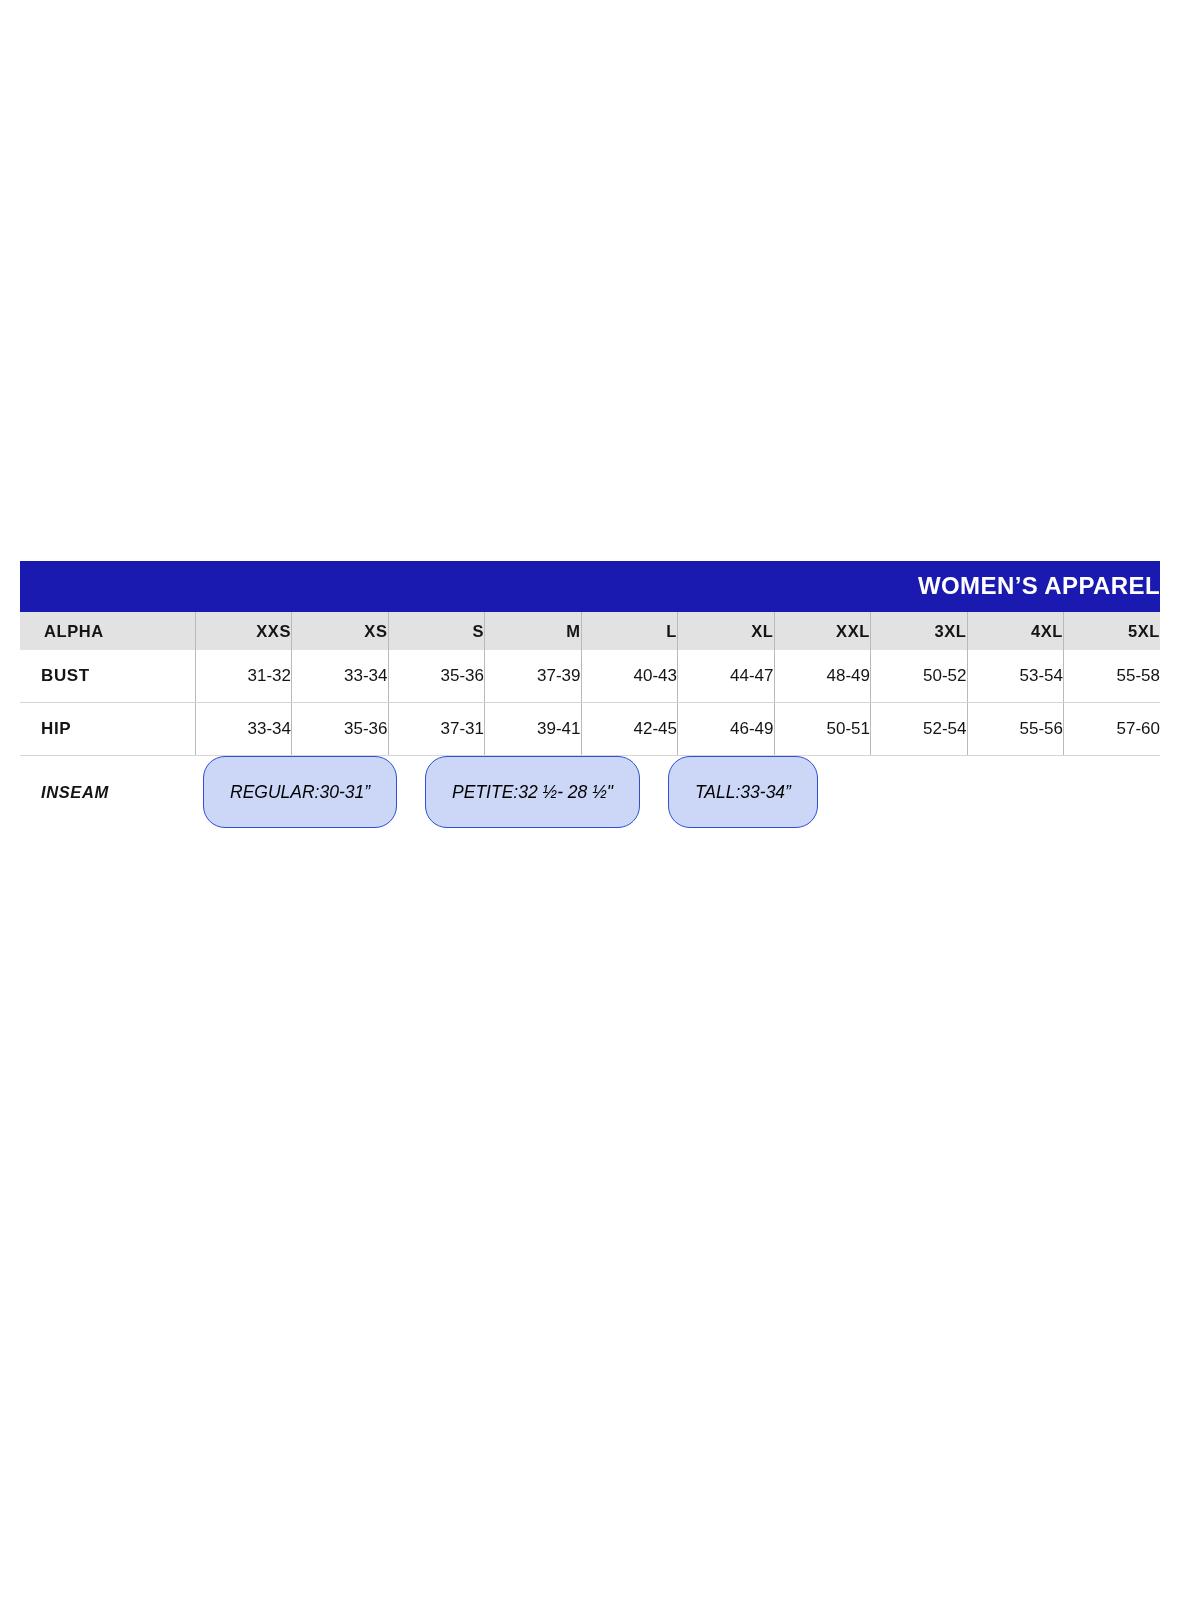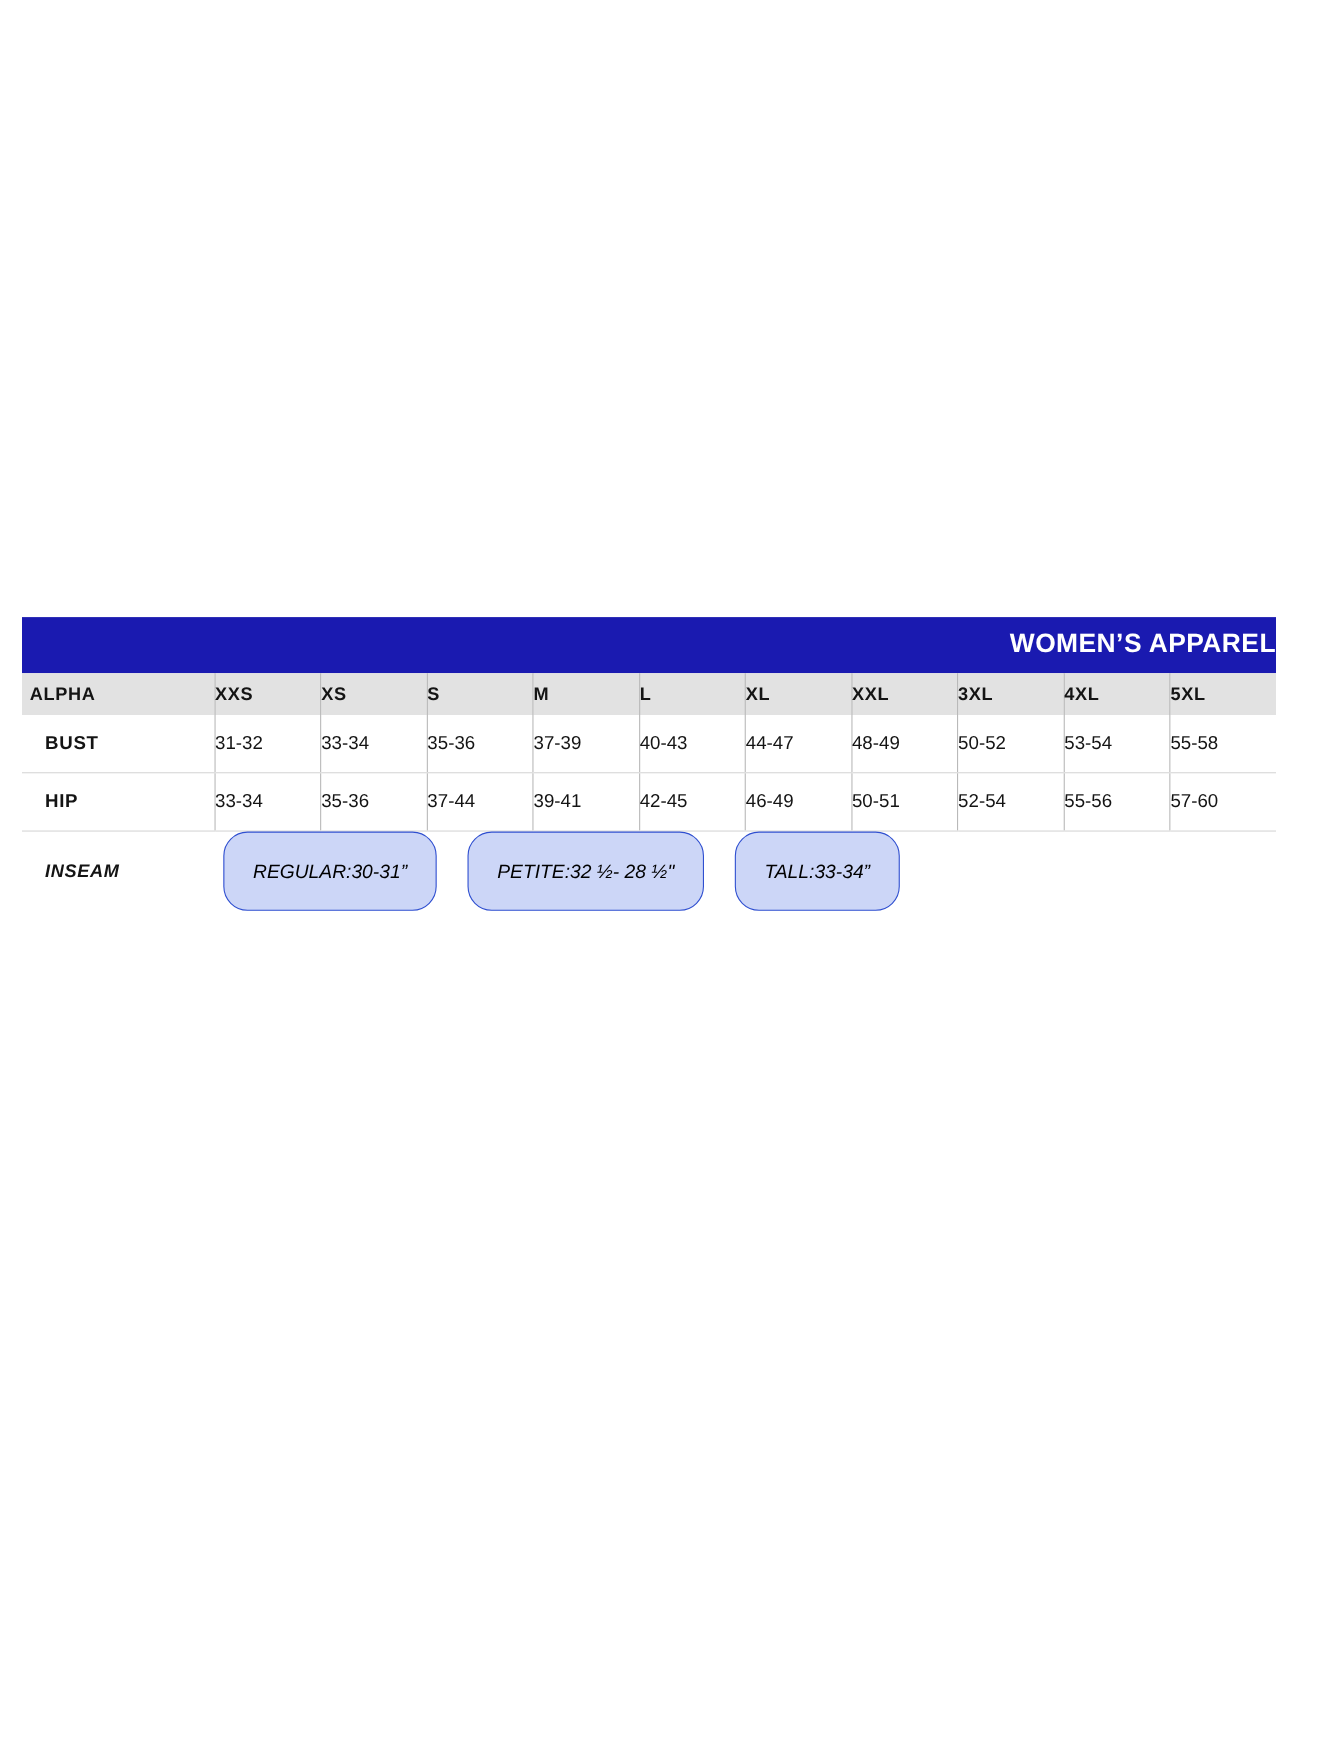--- a/index.html
+++ b/index.html
@@ -35,41 +35,41 @@
   }
 
   table.size-table {
     width: 100%;
     border-collapse: collapse;
     table-layout: fixed;
   }
 
   table.size-table th,
   table.size-table td {
-    text-align: left;
+    text-align: right;
     font-size: 17px;
     color: #141414;
     padding: 0;
     height: 52px;
     vertical-align: middle;
   }
 
   
   tr.head-row {
     background: #e2e2e2;
   }
   tr.head-row th {
     font-weight: bold;
     font-size: 16.5px;
     letter-spacing: 0.6px;
     height: 38px;
   }
   tr.head-row th.row-label {
     text-align: left;
-    padding-left: 7px;
+    padding-left: 24px;
   }
   tr.head-row th.divider-cell {
     border-left: 1px solid #b9b9b9;
   }
 
   
   tbody td.row-label {
     text-align: left;
     padding-left: 21px;
     font-weight: bold;
@@ -164,21 +164,21 @@
         <td class="divider-cell">44-47</td>
         <td class="divider-cell">48-49</td>
         <td class="divider-cell">50-52</td>
         <td class="divider-cell">53-54</td>
         <td class="divider-cell">55-58</td>
       </tr>
       <tr class="data-row">
         <td class="row-label">HIP</td>
         <td class="divider-cell">33-34</td>
         <td class="divider-cell">35-36</td>
-        <td class="divider-cell">37-44</td>
+        <td class="divider-cell">37-31</td>
         <td class="divider-cell">39-41</td>
         <td class="divider-cell">42-45</td>
         <td class="divider-cell">46-49</td>
         <td class="divider-cell">50-51</td>
         <td class="divider-cell">52-54</td>
         <td class="divider-cell">55-56</td>
         <td class="divider-cell">57-60</td>
       </tr>
       <tr class="inseam-row">
         <td class="row-label">INSEAM</td>

